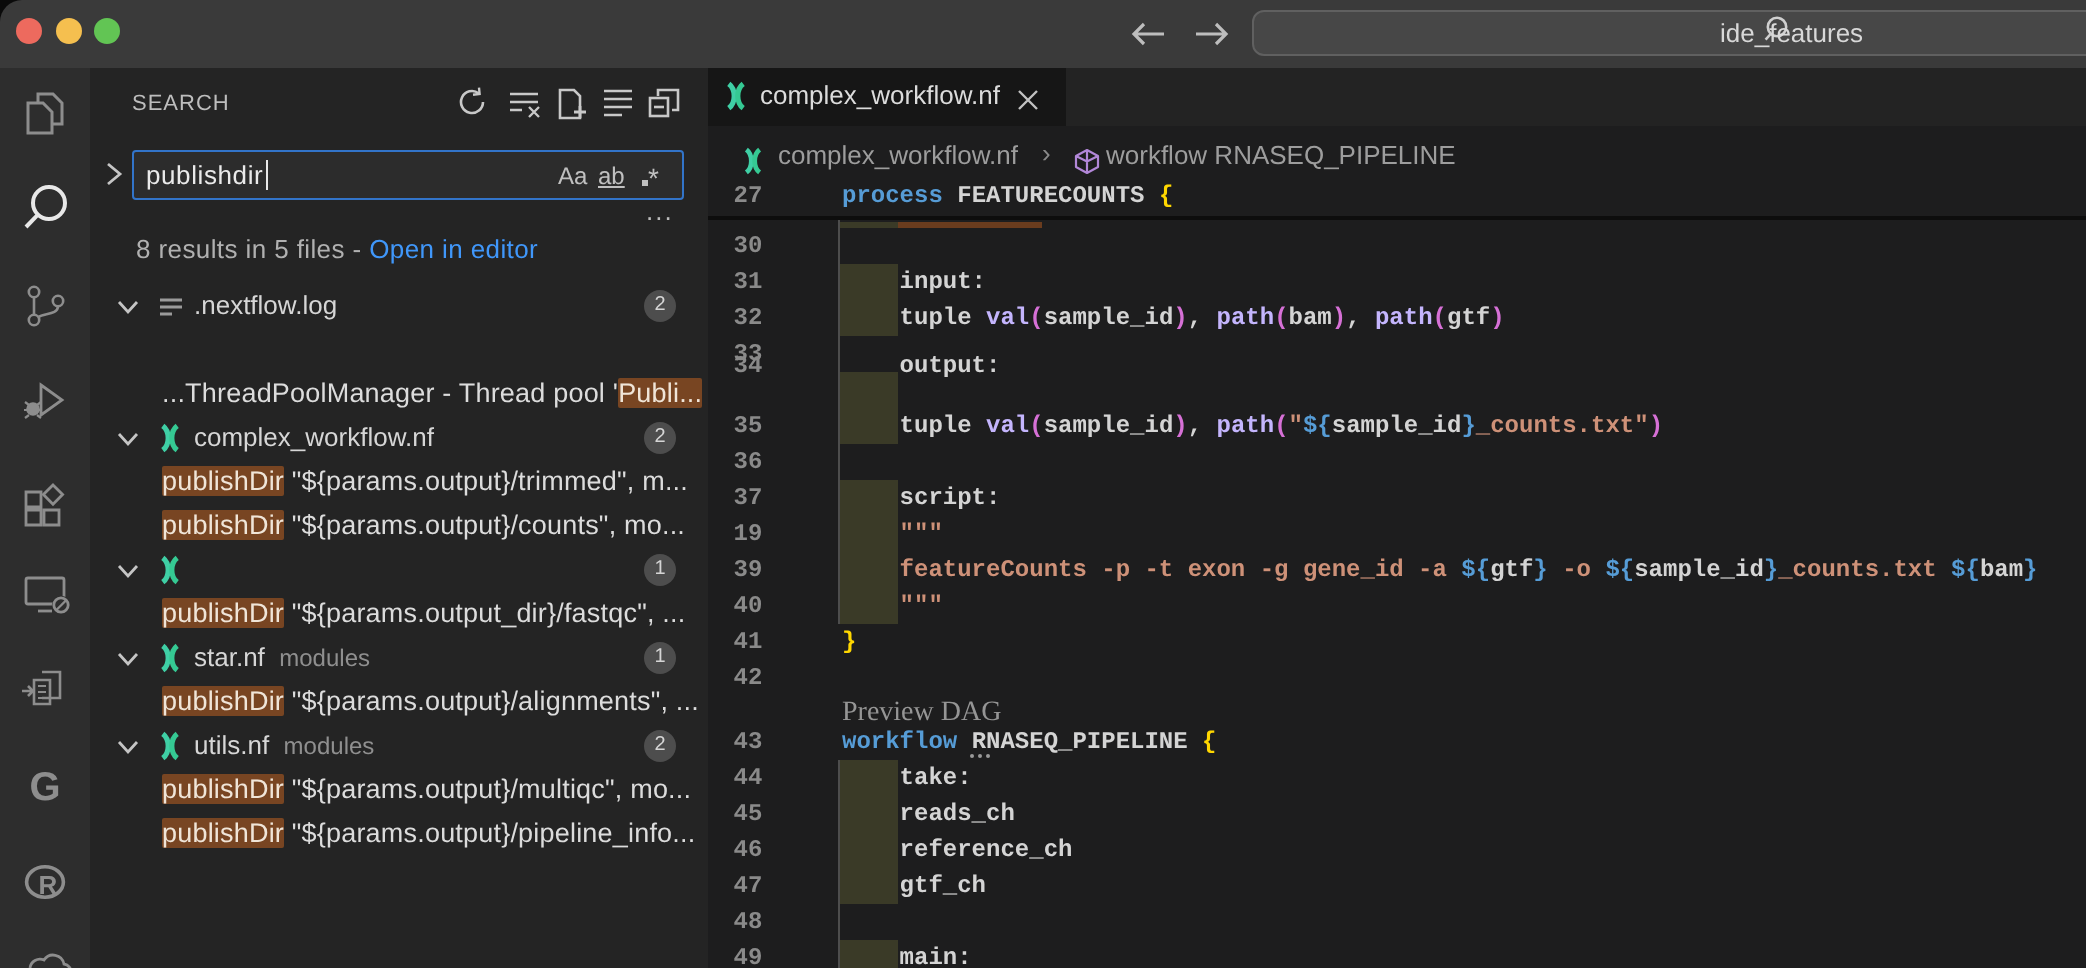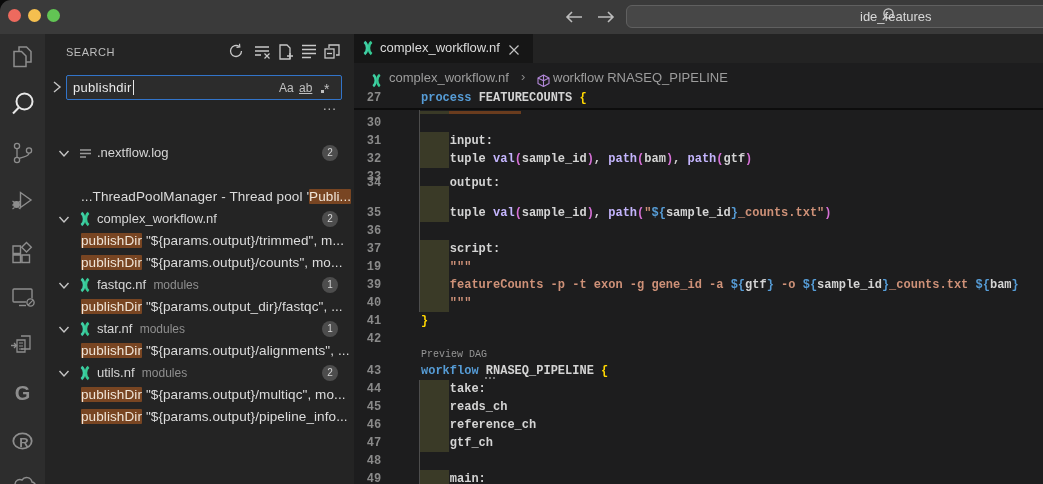--- a/index.html
+++ b/index.html
@@ -32,21 +32,21 @@
 #tablabel{position:absolute;left:26px;top:6px;font-size:13px;color:#dcdcdc}
 #crumbs{position:absolute;left:354px;top:63px;width:689px;height:25px;background:#1d1d1e;font-size:13px;color:#9d9d9d}
 .row{position:absolute;left:354px;width:689px;height:18px;font-family:"Liberation Mono",monospace;font-size:12px;line-height:18px;white-space:pre;font-weight:bold}
 .num{position:absolute;left:0;width:40px;text-align:center;color:#8a8a8a}
 .cd{position:absolute;left:67px}
 .kw{color:#569cd6}.id{color:#d4d4d4}.br{color:#ffd700}.pk{color:#c4b5fd}
 .pp{color:#d670d6}.st{color:#ce9178}.in{color:#569cd6}.tx{color:#d4d4d4}
 .band{position:absolute;left:420px;width:29px;height:18px;background:#3a3a27}
 .guide{position:absolute;left:419px;width:1px;background:#4d4d4d}
 #sticky{position:absolute;left:354px;top:88px;width:689px;height:22px;background:#1d1d1e;border-bottom:2px solid #0d0d0d;font-family:"Liberation Mono",monospace;font-size:12px;line-height:20px;white-space:pre;font-weight:bold}
-#lens{position:absolute;left:421px;top:349px;font-size:10px;color:#959595;font-family:Liberation Mono, monospace}
+#lens{position:absolute;left:421px;top:349px;font-size:14px;color:#959595;font-family:Liberation Serif, serif}
 .hint{}
 </style></head><body>
 
 <div class="abs" style="left:0;top:0;width:16px;height:16px;background:#0a0a0a"></div>
 <div id="titlebar" style="border-top-left-radius:11px">
   <div class="light" style="left:7.5px;background:#ed6a5e"></div>
   <div class="light" style="left:27.5px;background:#f5bf4f"></div>
   <div class="light" style="left:47px;background:#62c554"></div>
   <svg width="60" height="20" style="left:560px;top:7px">
     <path d="M22 10 H7 M12 5 L7 10 L12 15" stroke="#bdbdbd" stroke-width="1.6" fill="none"></path>
@@ -150,20 +150,21 @@
   <svg width="12" height="14" style="left:6px;top:46px">
     <path d="M3 2 L9 7 L3 12" stroke="#c5c5c5" stroke-width="1.4" fill="none"></path>
   </svg>
   <div id="sinput">
     <div id="sitext" style="letter-spacing:0.3px">publishdir<span style="border-left:1px solid #e8e8e8;margin-left:1px"></span></div>
     <div class="itoggle" style="left:212px">Aa</div>
     <div class="itoggle" style="left:232px;text-decoration:underline">ab</div>
     <div class="itoggle" style="left:254px"><span style="display:inline-block;width:3px;height:3px;background:#c0c0c0;vertical-align:1px"></span><span style="font-size:14px">*</span></div>
   </div>
   <div class="abs" style="left:278px;top:64px;font-size:13px;color:#bdbdbd;letter-spacing:1px">...</div>
+  <div id="results">8 results in 5 files - <a>Open in editor</a></div>
 
   <div class="trow" style="top:108px">
     <svg width="12" height="10" style="left:13px;top:7px">
         <path d="M1.5 2 L6 7 L10.5 2" stroke="#c5c5c5" stroke-width="1.4" fill="none"></path>
       </svg>
     <svg width="13" height="12" style="left:34px;top:6px">
         <path d="M1 2 h11 M1 5.5 h11 M1 9 h6" stroke="#9a9a9a" stroke-width="1.4" fill="none"></path>
       </svg>
     <span class="fname">.nextflow.log</span>
       <span class="badge">2</span>
@@ -189,21 +190,20 @@
       <span class="mtext"><span class="chip">publishDir</span> "${params.output}/counts", mo...</span>
     </div>
   <div class="trow" style="top:240px">
     <svg width="12" height="10" style="left:13px;top:7px">
         <path d="M1.5 2 L6 7 L10.5 2" stroke="#c5c5c5" stroke-width="1.4" fill="none"></path>
       </svg>
     <svg width="14" height="14" style="left:33px;top:4px">
         <path d="M3.4 0.9 C7.0 3.6 7.0 10.4 3.4 13.1" stroke="#3fcfa5" stroke-width="2.6" fill="none"></path>
         <path d="M10.6 0.9 C7.0 3.6 7.0 10.4 10.6 13.1" stroke="#35c993" stroke-width="2.6" fill="none"></path>
       </svg>
-    <span class="fname">fastqc.nf&nbsp; <span class="fdesc">modules</span></span>
       <span class="badge">1</span>
   </div>
   <div class="trow" style="top:262px">
       <span class="mtext"><span class="chip">publishDir</span> "${params.output_dir}/fastqc", ...</span>
     </div>
   <div class="trow" style="top:284px">
     <svg width="12" height="10" style="left:13px;top:7px">
         <path d="M1.5 2 L6 7 L10.5 2" stroke="#c5c5c5" stroke-width="1.4" fill="none"></path>
       </svg>
     <svg width="14" height="14" style="left:33px;top:4px">

